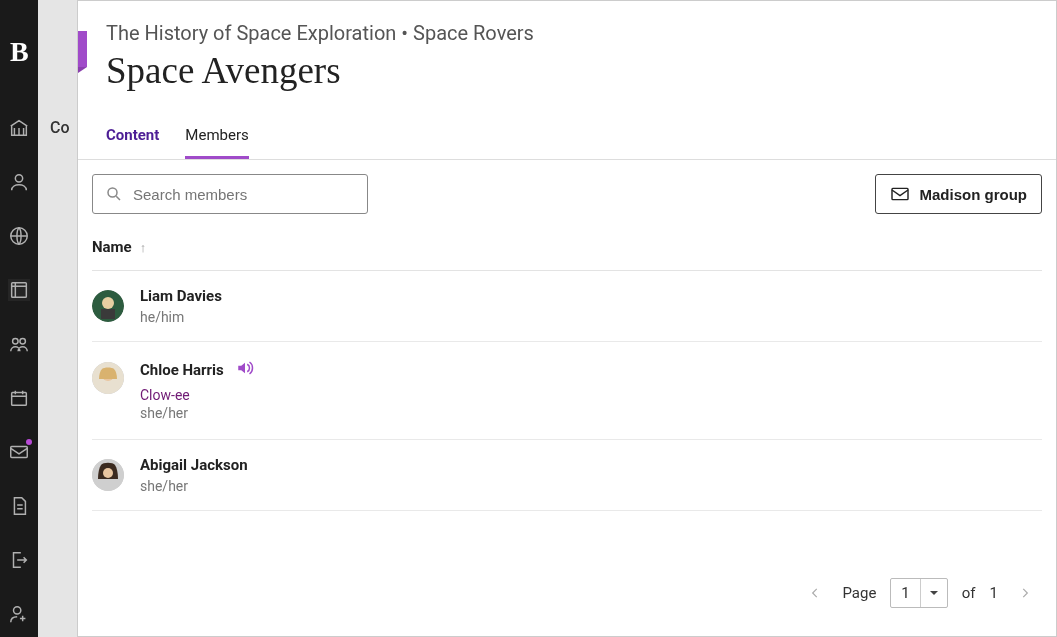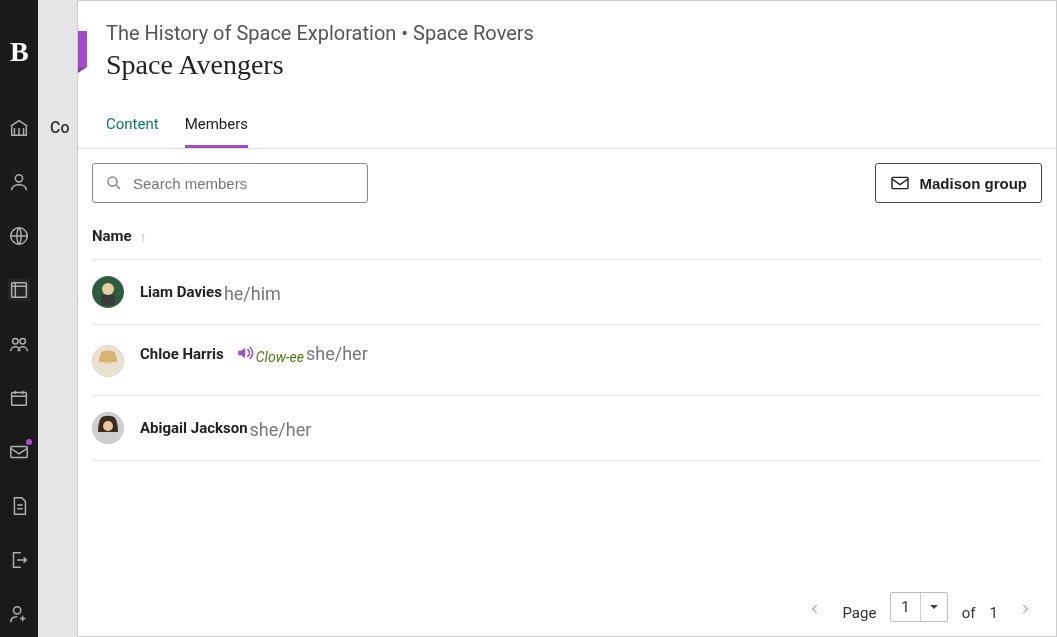--- a/index.html
+++ b/index.html
@@ -80,37 +80,38 @@
   .panel-header {
     padding: 20px 28px 14px 28px;
   }
   .breadcrumb {
     font-size: 20px;
     color: #555;
     margin-bottom: 4px;
   }
   .panel-title {
     font-family: Georgia, "Times New Roman", serif;
-    font-size: 28px;
+    font-size: 37px;
     font-weight: 500;
     color: #222;
   }
   .tabs {
     display: flex;
     gap: 26px;
     padding: 0 28px;
     border-bottom: 1px solid #ddd;
     margin-top: 6px;
   }
   .tab {
     padding: 14px 0 12px 0;
     font-size: 15px;
-    color: #0f766e;
+    color: #4c1d95;
     cursor: pointer;
     border-bottom: 3px solid transparent;
+    font-weight: bold;
   }
   .tab.active {
     color: #222;
     font-weight: 400;
     border-bottom: 3px solid #a04bc9;
   }
 
   .controls {
     display:flex; justify-content:space-between; align-items:center;
     padding: 14px 14px 10px 14px;
@@ -156,32 +157,32 @@
   }
   .row.tall { align-items:flex-start; padding:18px 0; }
   .avatar {
     width:32px; height:32px; border-radius:50%;
     flex-shrink:0;
     background: #cfcfcf;
     overflow:hidden;
     display:flex; align-items:center; justify-content:center;
   }
   .avatar svg { width:100%; height:100%; }
-  .member-info { display:flex; flex-direction:row; gap:2px; }
+  .member-info { display:flex; flex-direction:column; gap:2px; }
   .member-name-line { display:flex; align-items:center; gap:12px; }
   .member-name { font-size:15px; font-weight:700; color:#222; }
   .pron-icon svg { width:18px; height:14px; fill:#a04bc9; }
-  .member-sub { font-size:14px; color:#4d7c0f; margin-top:6px;font-style:italic; }
-  .member-pron { font-size:18px; color:#777; }
+  .member-sub { font-size:14px; color:#701a75; margin-top:6px; }
+  .member-pron { font-size:14px; color:#777; }
   .member-pron.only { margin-top:2px; }
 
   .pager {
-    display:flex; align-items:flex-end; justify-content:flex-end;
+    display:flex; align-items:center; justify-content:flex-end;
     gap:14px;
-    padding: 10px 18px 14px 18px;
+    padding: 10px 18px 28px 18px;
     font-size:15px;
   }
   .pager .nav {
     width:26px;height:26px;display:flex;align-items:center;justify-content:center;
     color:#aaa; cursor:pointer;
   }
   .pager .nav svg{width:14px;height:14px;stroke:#aaa;stroke-width:2;fill:none;}
   .page-select {
     display:flex; align-items:center;
     border:1px solid #bbb; border-radius:2px;

